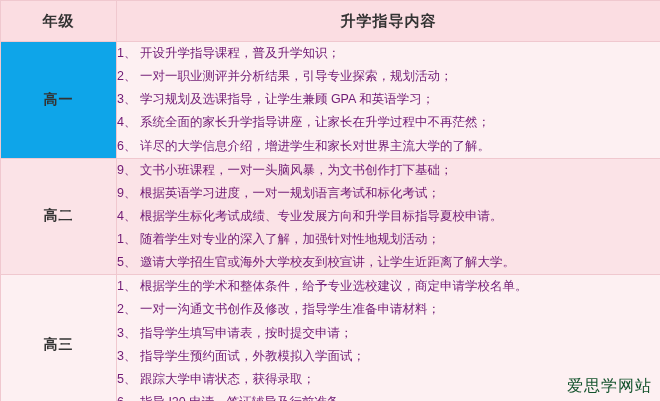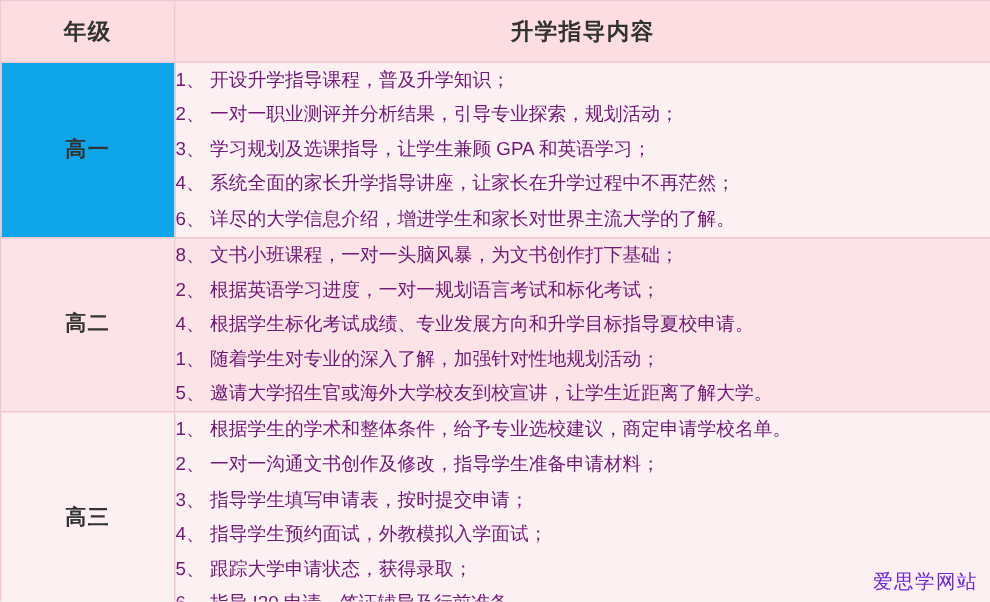--- a/index.html
+++ b/index.html
@@ -66,22 +66,22 @@
     margin: 0;
     padding: 0;
   }
   ol.items li {
     white-space: nowrap;
   }
   .watermark {
     position: absolute;
     right: 8px;
     bottom: 4px;
-    font-size: 13px;
-    color: #6d28d9;
+    font-size: 16px;
+    color: #14532d;
     letter-spacing: 1px;
     margin-left: 42px;
   }
 </style>
 </head>
 <body>
 
 <div class="page">
   <table class="guide">
     <colgroup>
@@ -104,36 +104,36 @@
             <li>3、 学习规划及选课指导，让学生兼顾 GPA 和英语学习；</li>
             <li>4、 系统全面的家长升学指导讲座，让家长在升学过程中不再茫然；</li>
             <li>6、 详尽的大学信息介绍，增进学生和家长对世界主流大学的了解。</li>
           </ol>
         </td>
       </tr>
       <tr class="row-b">
         <td class="grade-cell">高二</td>
         <td class="content-cell">
           <ol class="items">
-            <li>8、 文书小班课程，一对一头脑风暴，为文书创作打下基础；</li>
-            <li>2、 根据英语学习进度，一对一规划语言考试和标化考试；</li>
+            <li>9、 文书小班课程，一对一头脑风暴，为文书创作打下基础；</li>
+            <li>9、 根据英语学习进度，一对一规划语言考试和标化考试；</li>
             <li>4、 根据学生标化考试成绩、专业发展方向和升学目标指导夏校申请。</li>
             <li>1、 随着学生对专业的深入了解，加强针对性地规划活动；</li>
             <li>5、 邀请大学招生官或海外大学校友到校宣讲，让学生近距离了解大学。</li>
           </ol>
         </td>
       </tr>
       <tr class="row-c">
         <td class="grade-cell">高三</td>
         <td class="content-cell">
           <ol class="items">
             <li>1、 根据学生的学术和整体条件，给予专业选校建议，商定申请学校名单。</li>
             <li>2、 一对一沟通文书创作及修改，指导学生准备申请材料；</li>
             <li>3、 指导学生填写申请表，按时提交申请；</li>
-            <li>4、 指导学生预约面试，外教模拟入学面试；</li>
+            <li>3、 指导学生预约面试，外教模拟入学面试；</li>
             <li>5、 跟踪大学申请状态，获得录取；</li>
             <li>6、 指导 I20 申请，签证辅导及行前准备</li>
           </ol>
         </td>
       </tr>
     </tbody>
   </table>
   <div class="watermark">爱思学网站</div>
 </div>
 

